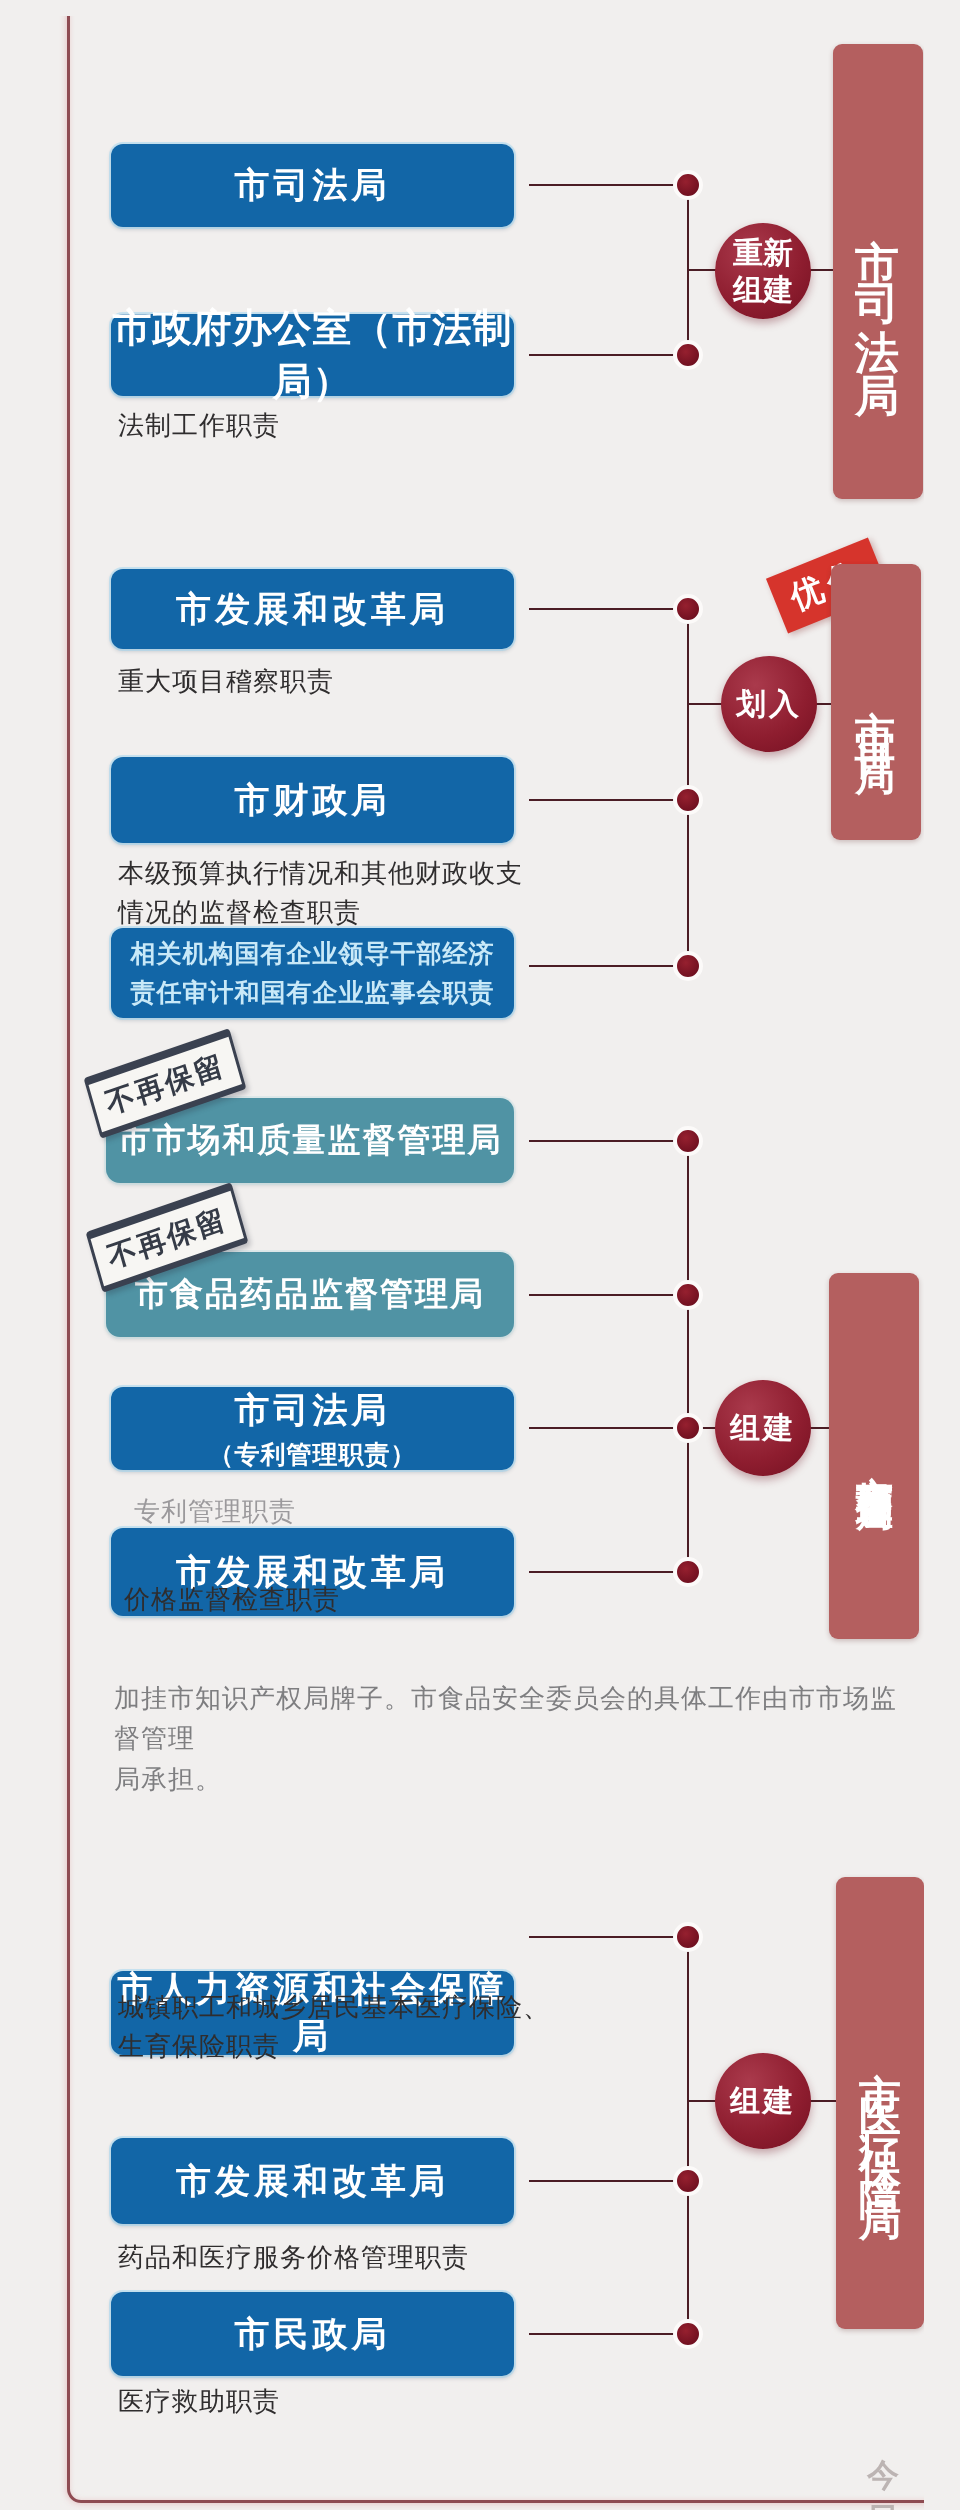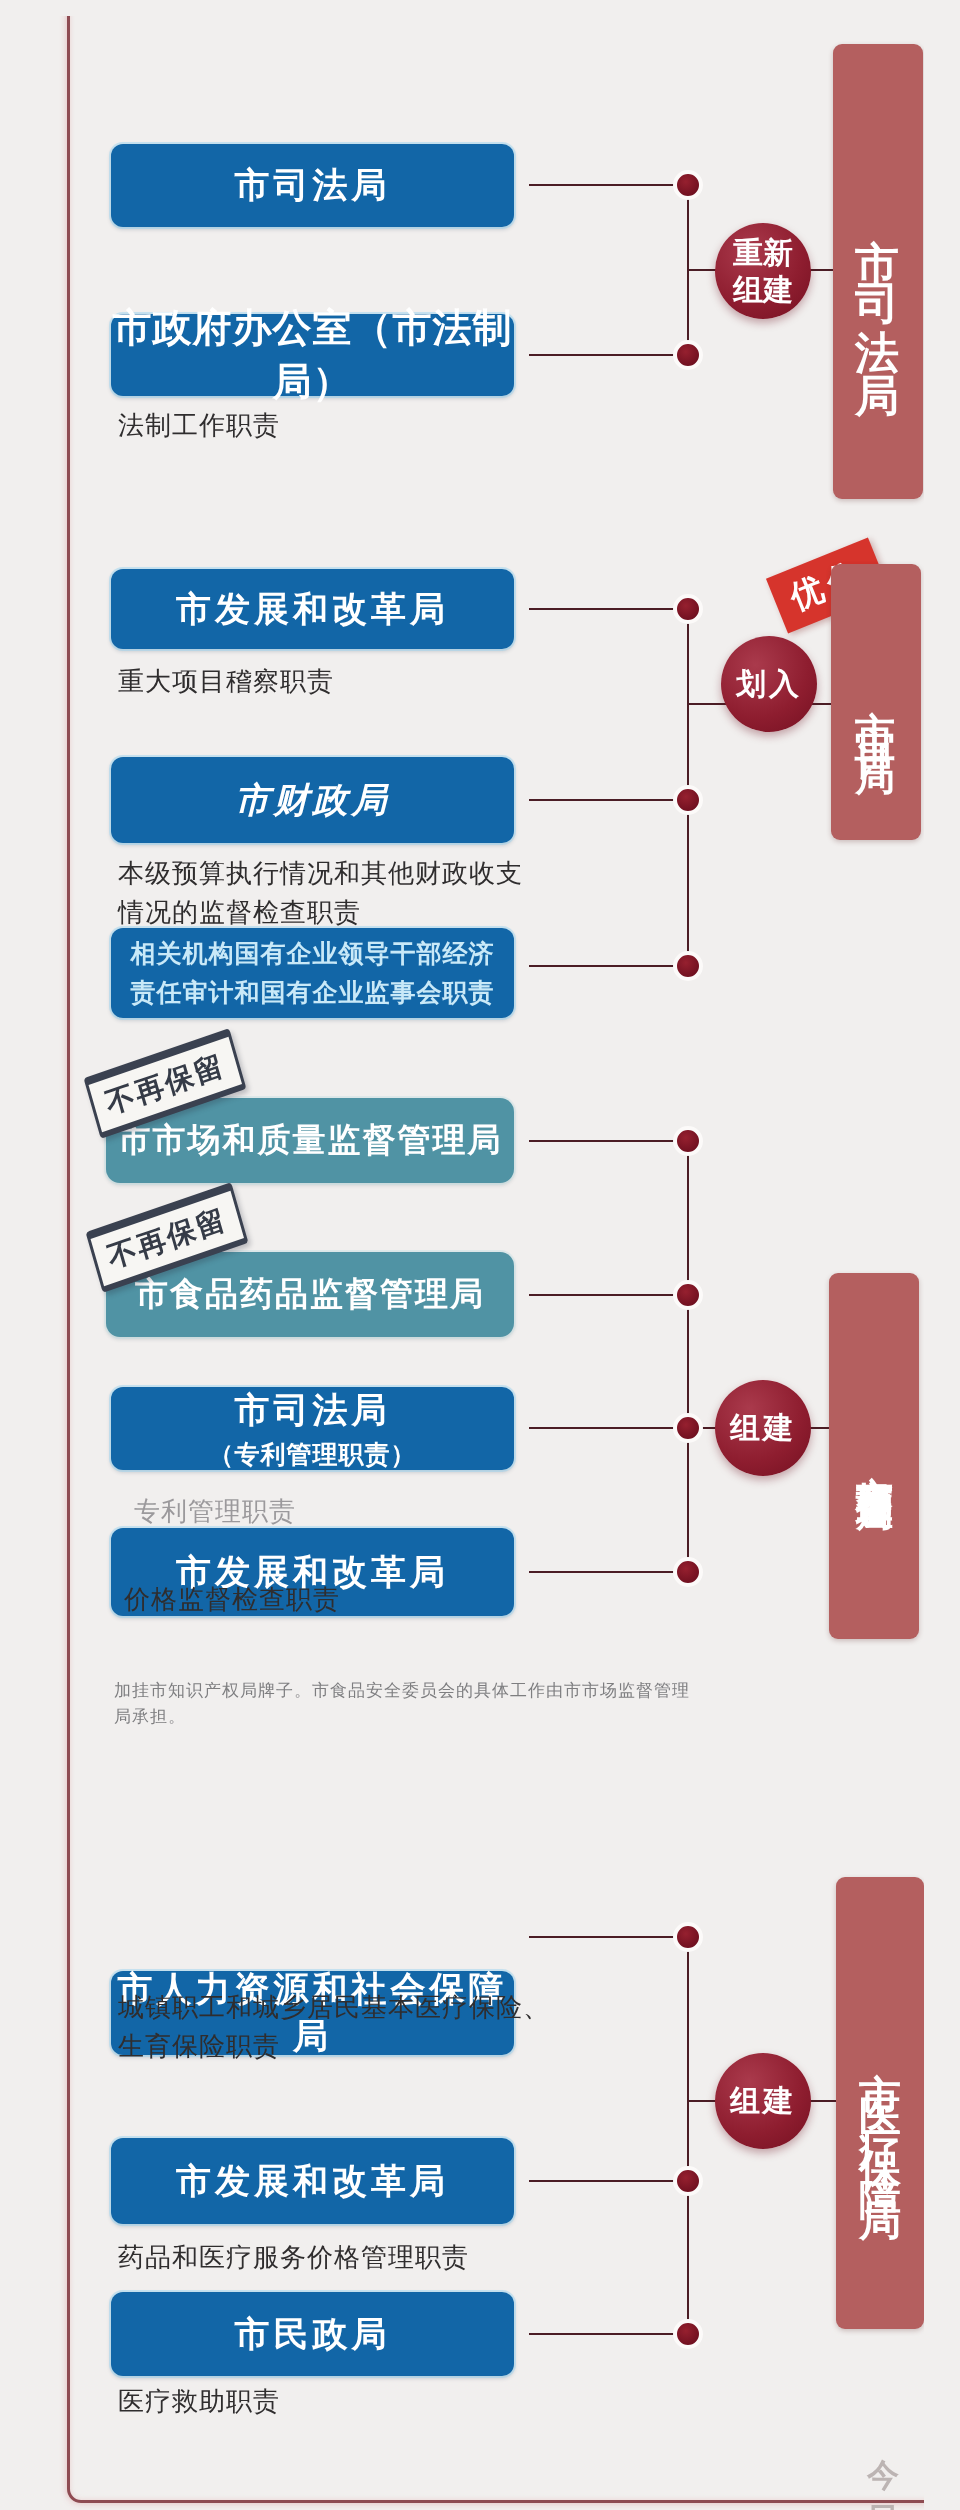--- a/index.html
+++ b/index.html
@@ -33,21 +33,21 @@
     position:absolute; left:70px; width:408px;
     background:#5093a4; border-radius:14px; color:#ffffff;
     display:flex; align-items:center; justify-content:center;
     font-weight:bold; font-size:33px; letter-spacing:2px;
     box-shadow:0 0 0 2px rgba(195,224,231,.4), 0 2px 4px rgba(40,70,80,.2);
   }
   
   .note { position:absolute; font-size:26px; color:#2f2d2e; line-height:1.5;
     white-space:pre-line; letter-spacing:1px; }
   .note.gray { color:#9b999c; }
-  .footnote { position:absolute; font-size:17px; color:#7e7e80; line-height:1.55;
+  .footnote { position:absolute; font-size:26px; color:#7e7e80; line-height:1.55;
     white-space:pre-line; letter-spacing:1px; }
   
   .hline { position:absolute; height:2px; background:#4b1d25; }
   .vline { position:absolute; width:2px; background:#4b1d25; }
   .dot {
     position:absolute; width:30px; height:30px; border-radius:50%;
     background:radial-gradient(circle at 40% 35%, #96202f, #701020 75%);
     border:4px solid #fcfaf9;
   }
   .action-circle {
@@ -119,41 +119,41 @@
       <div class="vtxt">市司法局</div>
     </div>
   </div>
 
   <div>
     <div class="bluebox" style="top:553px; height:80px;">
       <div class="main">市发展和改革局</div>
     </div>
     <div class="note" style="left:82px; top:646px;">重大项目稽察职责</div>
 
-    <div class="bluebox" style="top:741px; height:86px;font-style:italic;">
+    <div class="bluebox" style="top:741px; height:86px;">
       <div class="main">市财政局</div>
     </div>
     <div class="note" style="left:82px; top:838px;">本级预算执行情况和其他财政收支
 情况的监督检查职责</div>
 
     <div class="bluebox small-text" style="top:912px; height:90px;">
       <div style="white-space:pre-line; text-align:center;">相关机构国有企业领导干部经济
 责任审计和国有企业监事会职责</div>
     </div>
 
     <div class="hline" style="left:493px; top:592px; width:159px;"></div>
     <div class="hline" style="left:493px; top:783px; width:159px;"></div>
     <div class="hline" style="left:493px; top:949px; width:159px;"></div>
     <div class="vline" style="left:651px; top:592px; height:359px;"></div>
     <div class="hline" style="left:652px; top:687px; width:143px;"></div>
     <div class="dot" style="left:637px; top:578px;"></div>
     <div class="dot" style="left:637px; top:769px;"></div>
     <div class="dot" style="left:637px; top:935px;"></div>
 
-    <div class="action-circle" style="left:685px; top:620px;align-items:center;">
+    <div class="action-circle" style="left:685px; top:640px;align-items:center;">
       <div class="txt one">划入</div>
     </div>
     <div class="badge" style="left:737px; top:540px;">优化</div>
     <div class="vbox v2" style="left:795px; top:548px; width:90px; height:276px;">
       <div class="vtxt">市审计局</div>
     </div>
   </div>
 
   <div>
     <div class="tealbox" style="top:1082px; height:85px;">

